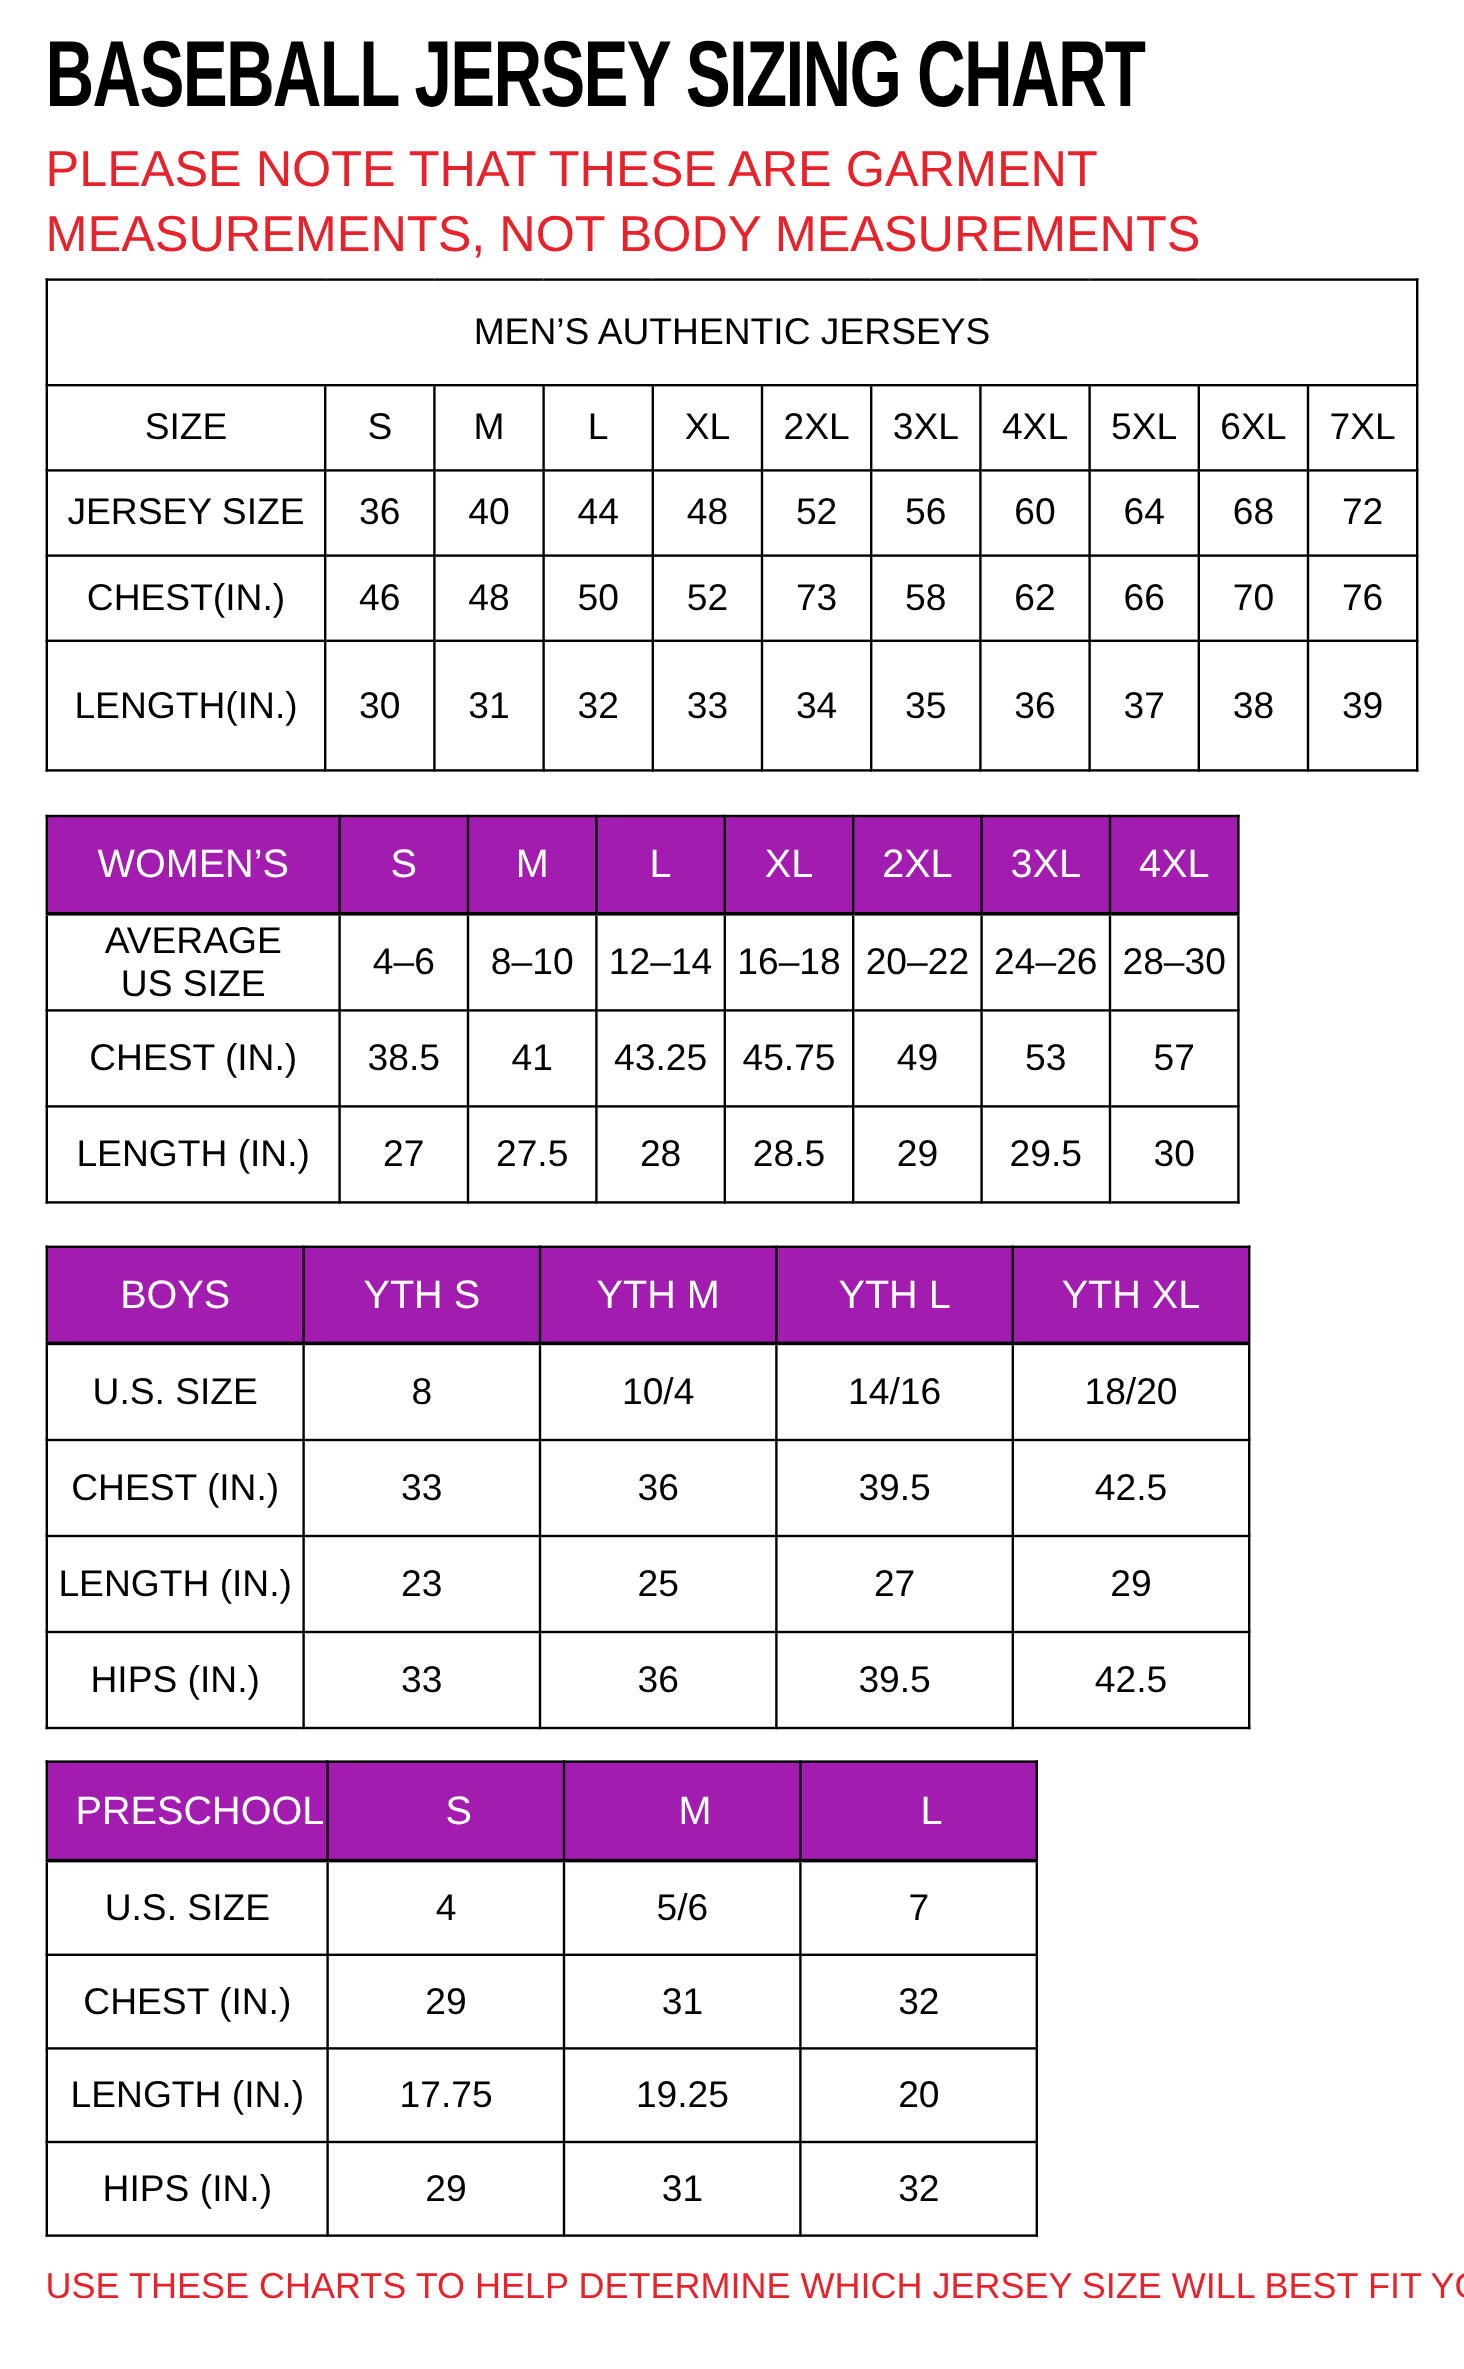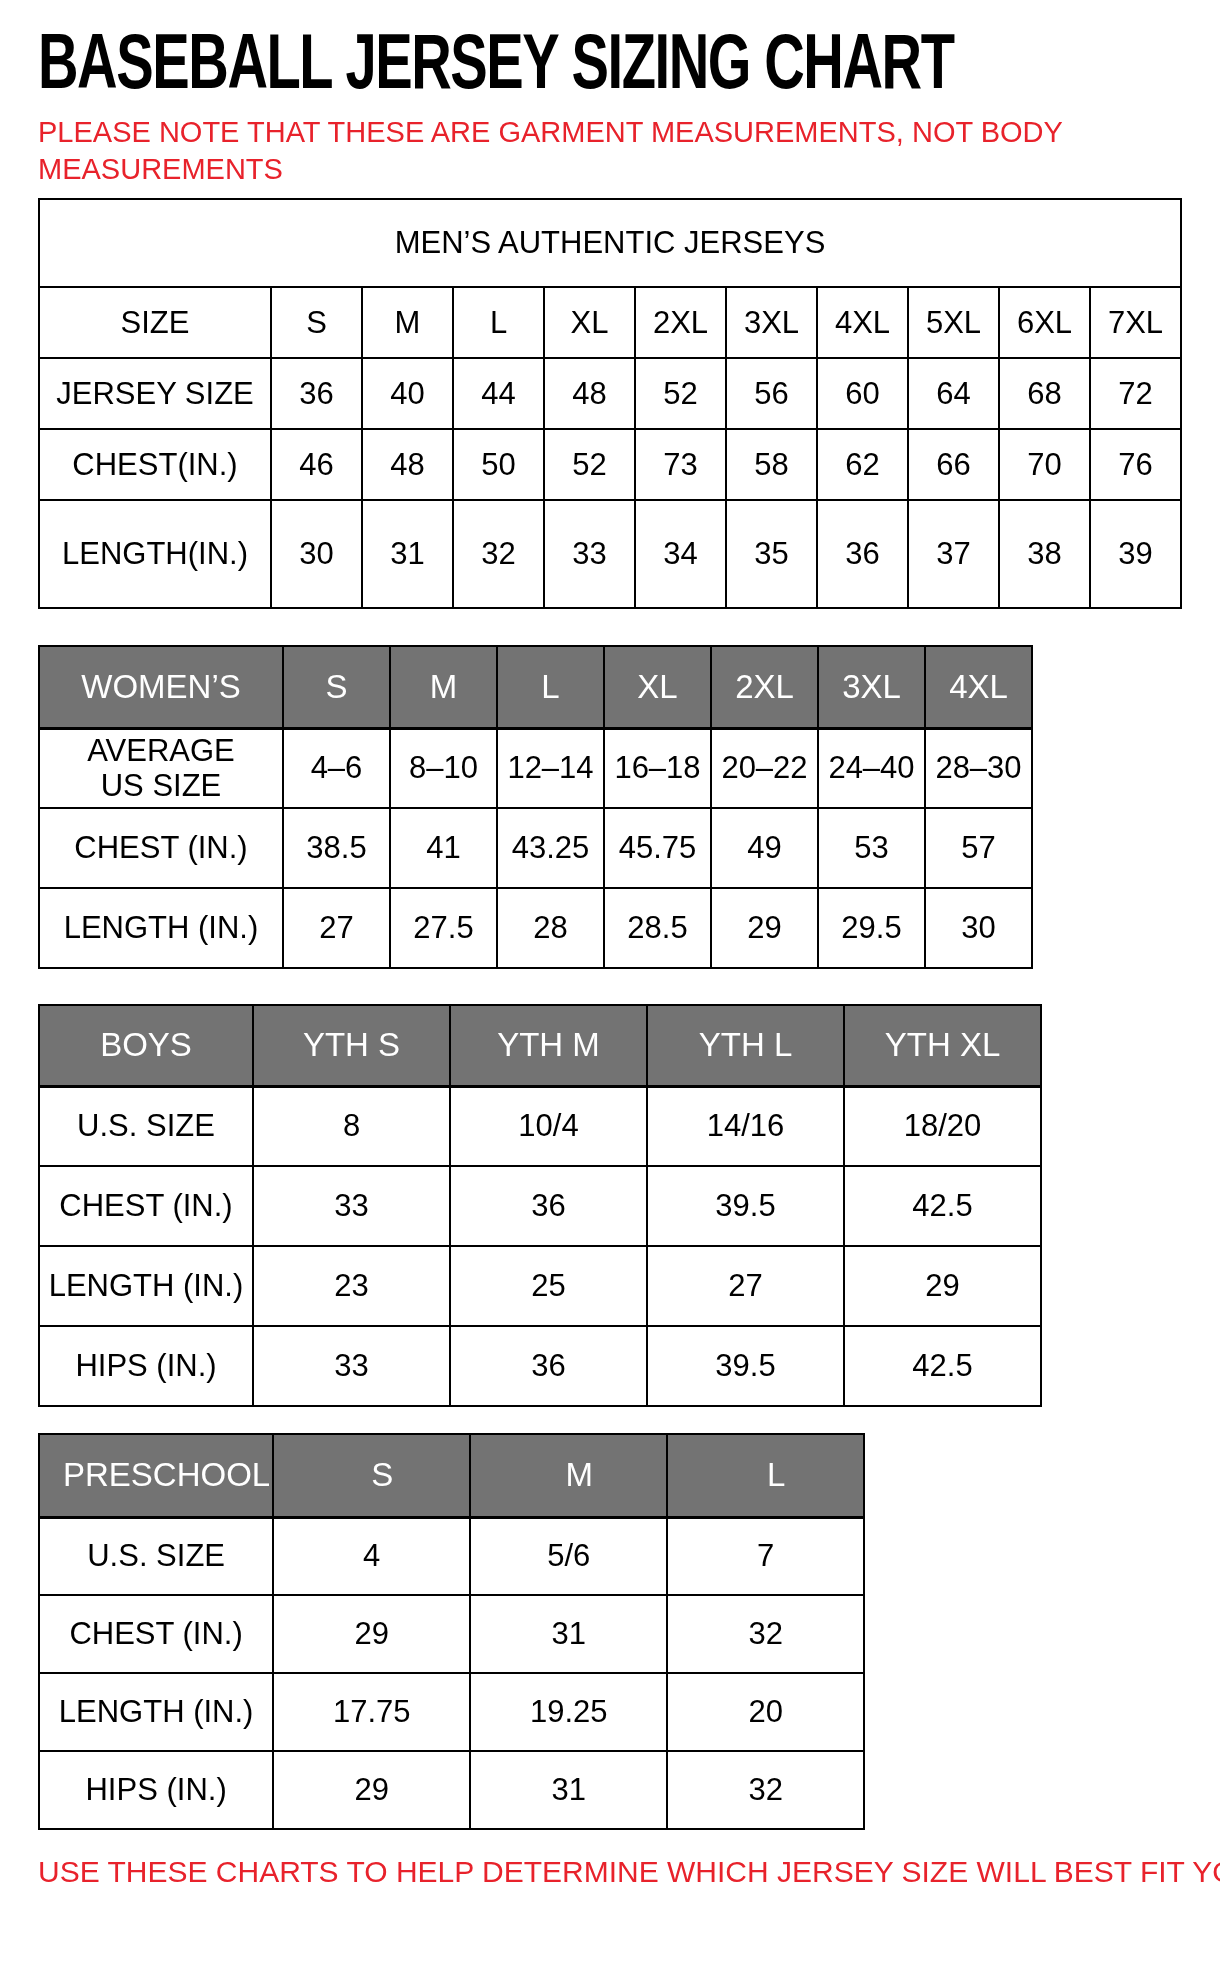--- a/index.html
+++ b/index.html
@@ -21,21 +21,21 @@
     font-weight: bold;
     letter-spacing: -2px;
     white-space: nowrap;
     transform: scaleX(0.72);
     transform-origin: left top;
     color: #000;
   }
   .note {
     margin: 14px 0 0 0;
     max-width: 1120px;
-    font-size: 29px;
+    font-size: 42px;
     line-height: 1.28;
     color: #e8222b;
     font-weight: 400;
   }
   .footer-note {
     margin: 24px 0 0 0;
     font-size: 30px;
     line-height: 1.2;
     color: #e8222b;
     white-space: nowrap;
@@ -50,21 +50,21 @@
     border: 2px solid #000;
     text-align: center;
     vertical-align: middle;
     padding: 0 2px;
     font-weight: 400;
     font-size: 31px;
     color: #000;
     background: #fff;
   }
   table.tbl th.hdr {
-    background: #737373;
+    background: #a21caf;
     color: #fff;
     font-size: 33px;
     border-bottom-width: 3px;
   }
   th.banner {
     background: #6f6f6f;
     color: #fff;
     font-size: 38px;
     height: 88px;
     font-weight: 400;
@@ -204,21 +204,21 @@
         <th class="hdr">4XL</th>
       </tr>
       <tr>
         <td class="wrap2">AVERAGE
 US SIZE</td>
         <td>4–6</td>
         <td>8–10</td>
         <td>12–14</td>
         <td>16–18</td>
         <td>20–22</td>
-        <td>24–40</td>
+        <td>24–26</td>
         <td>28–30</td>
       </tr>
       <tr>
         <td>CHEST (IN.)</td>
         <td>38.5</td>
         <td>41</td>
         <td>43.25</td>
         <td>45.75</td>
         <td>49</td>
         <td>53</td>

